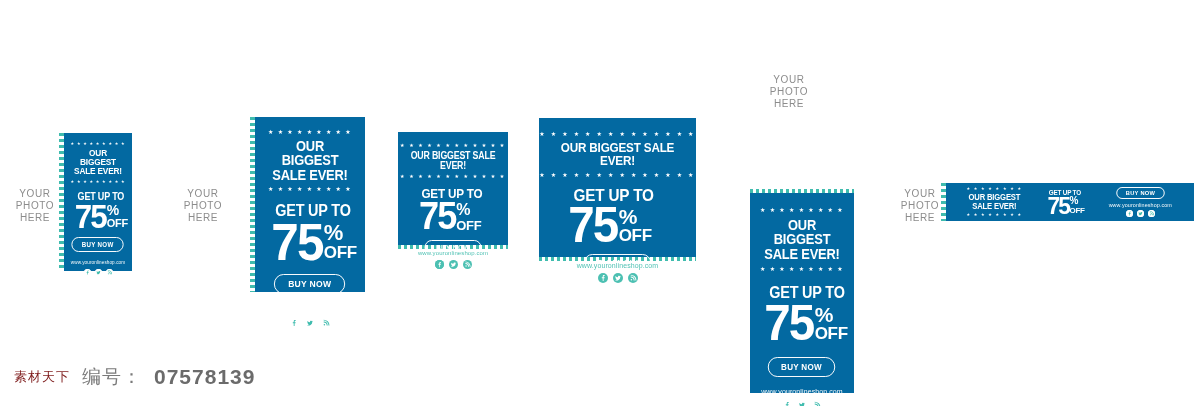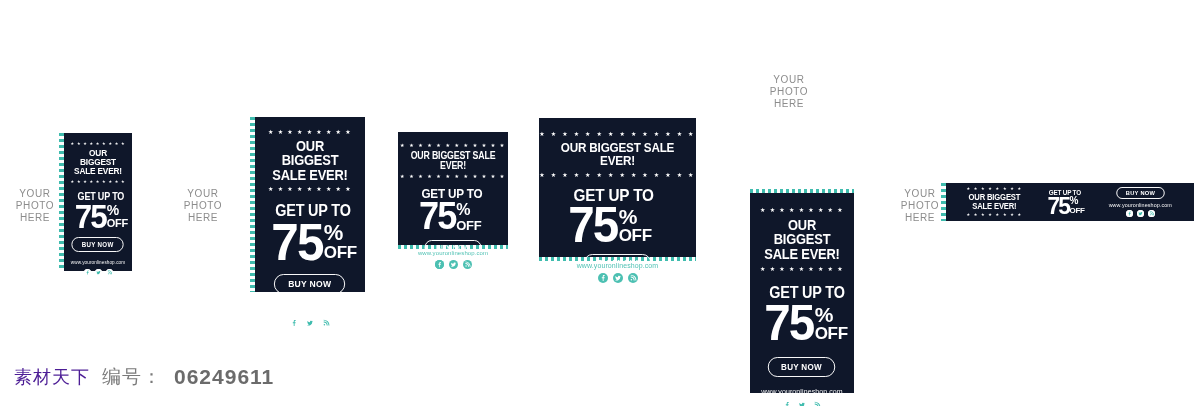--- a/index.html
+++ b/index.html
@@ -20,21 +20,21 @@
     line-height:12px;
     letter-spacing:.6px;
     text-align:center;
     font-weight:400;
     white-space:pre-line;
   }
 
   
   .banner{
     position:absolute;
-    background:#0f172a;
+    background:#0369a1;
     box-sizing:border-box;
     color:#ffffff;
     overflow:visible;
   }
   .banner .inner{
     position:relative;
     width:100%;height:100%;
     display:flex;flex-direction:column;
     align-items:center;
     box-sizing:border-box;
@@ -128,21 +128,21 @@
     font-weight:bold;
   }
   .soc svg{display:block;}
 
   
   .footer{
     position:absolute;left:14px;top:364px;
     display:flex;align-items:center;gap:12px;
     color:#6f6f6f;
   }
-  .footer .cn{font-size:18px;letter-spacing:1px;color:#4c1d95;}
+  .footer .cn{font-size:13px;letter-spacing:1px;color:#7f1d1d;}
   .footer .site{font-size:21px;font-weight:bold;color:#6b6b6b;letter-spacing:-.3px;}
   .footer .no{font-size:19px;letter-spacing:1px;color:#7a7a7a;}
   .footer .num{font-size:21px;font-weight:bold;color:#6b6b6b;letter-spacing:1px;}
 </style>
 </head>
 <body>
 
 <div class="stage">
 
   <div class="photo-label" style="left:8px;top:188px;width:54px;">YOUR
@@ -438,16 +438,16 @@
           </span>
         </div>
       </div>
 
     </div>
   </div>
 
   <div class="footer">
     <span class="cn">素材天下</span>
     <span class="no">编号：</span>
-    <span class="num">06249611</span>
+    <span class="num">07578139</span>
   </div>
 
 </div>
 
 </body></html>

